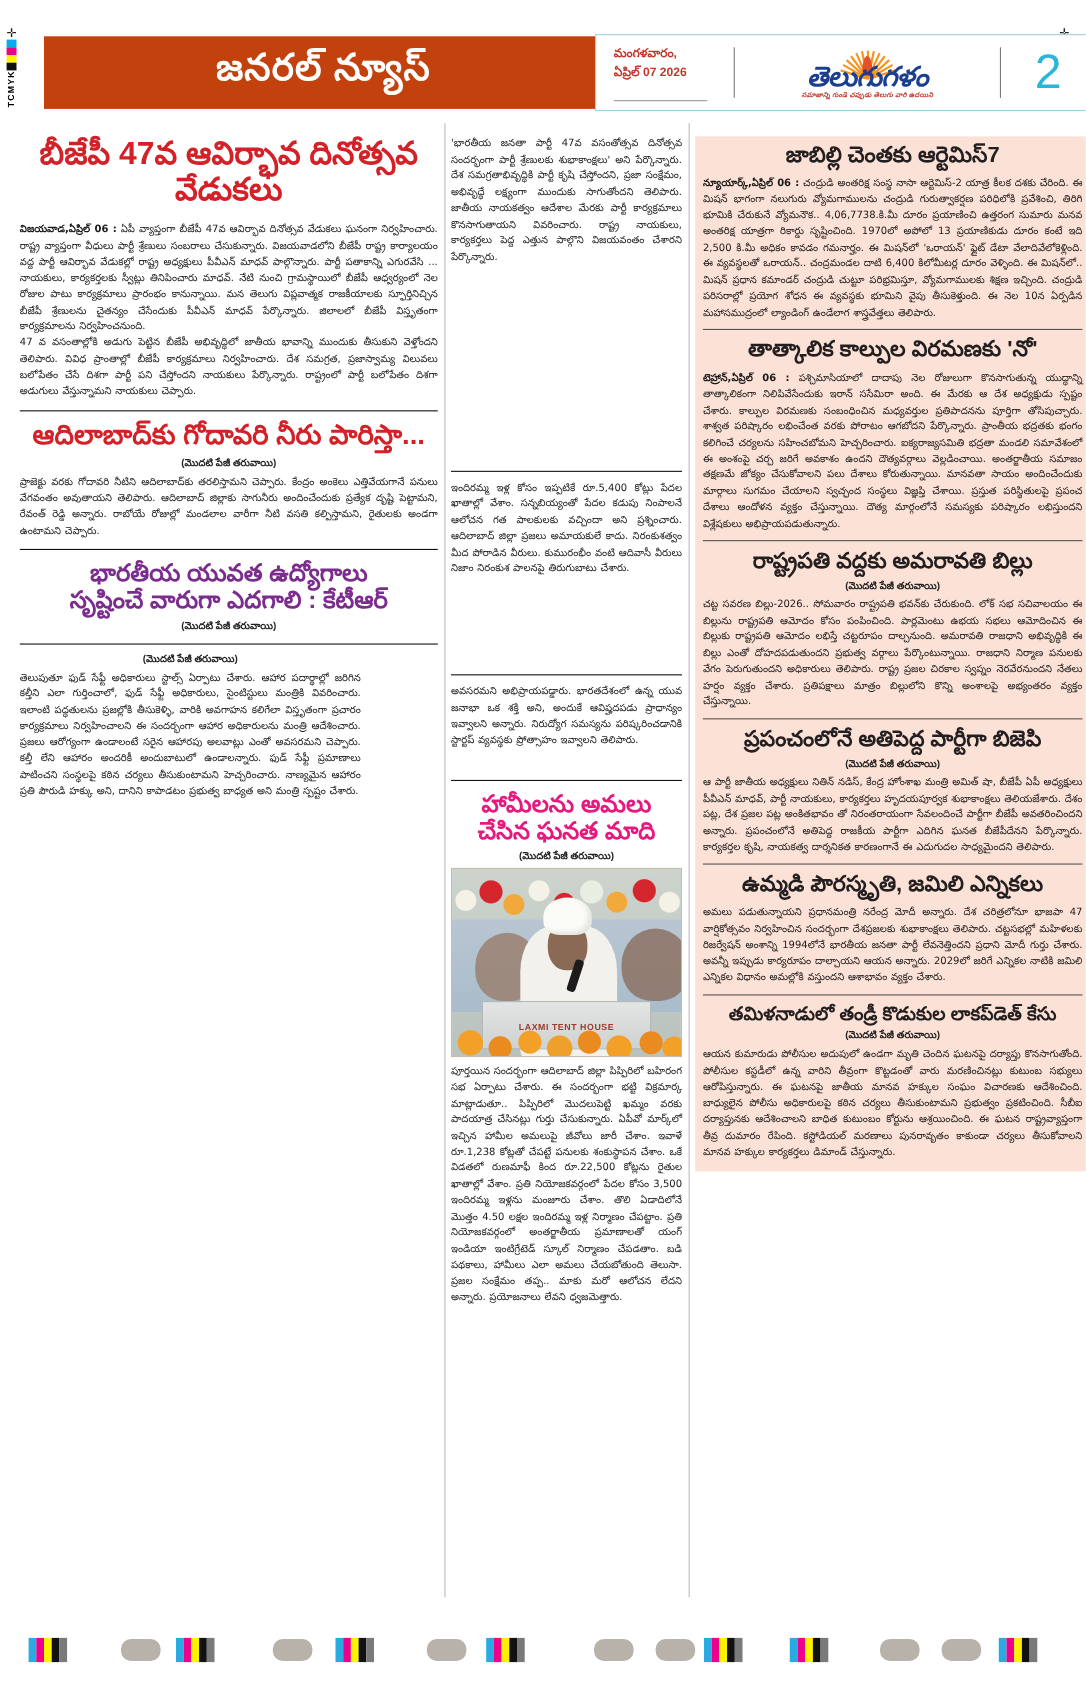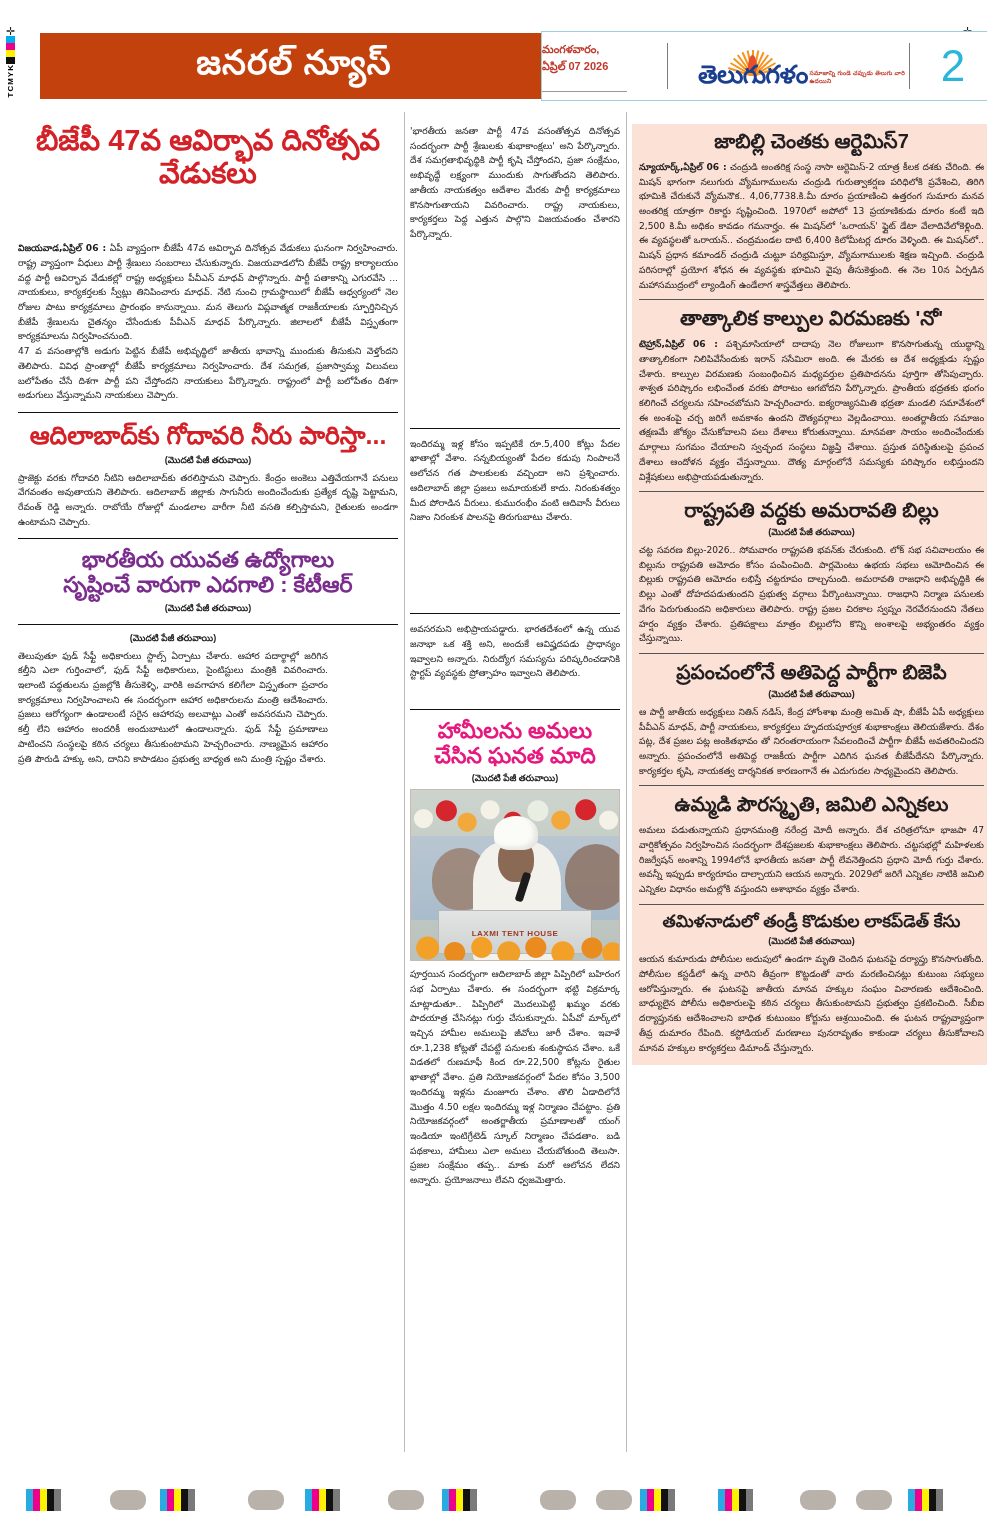--- a/index.html
+++ b/index.html
@@ -32,26 +32,26 @@
   .mast-title {
     color: #ffffff; font-size: 34px; font-weight: bold;
     font-family: "Liberation Sans", "DejaVu Sans", sans-serif; letter-spacing: 1px;
   }
   .mast-right {
     position: absolute; left: 501px; top: -2px; width: 456px; height: 70px;
     border: 1px solid #9fd0dd; background: #fff;
     display: flex; align-items: center;
   }
   .mast-date {
-    width: 125px; color: #c0392b; font-size: 11px;
+    width: 125px; padding-left: 16px; color: #c0392b; font-size: 11px;
     font-weight: bold; line-height: 17px;
   }
   .mast-date .dline { border-bottom: 1px solid #999; margin-top: 16px; width: 85px; }
   .mast-div { width: 1px; height: 46px; background: #7a7a7a; }
-  .logo-wrap { flex: 1; display: flex; flex-direction: row; align-items: flex-end; justify-content: center; }
+  .logo-wrap { flex: 1; display: flex; flex-direction: column; align-items: center; justify-content: center; font-style: italic; }
   .logo-sun { position: relative; width: 170px; height: 40px; }
   .sunburst { position: absolute; left: 54px; top: 0; width: 62px; height: 30px; overflow: hidden; }
   .sunburst i {
     position: absolute; left: 30px; bottom: 0; width: 2px; height: 26px;
     background: #f7941e; transform-origin: bottom center;
   }
   .flame {
     position: absolute; left: 80px; top: 9px; width: 9px; height: 18px;
     background: #e8502a; border-radius: 50% 50% 45% 45% / 70% 70% 30% 30%;
   }
@@ -208,21 +208,21 @@
   <div class="cols">
 
     <div class="vrule" style="left:386px;"></div>
     <div class="vrule" style="left:608px;"></div>
 
     <div class="col col-a">
 
       <div>
         <div class="hl hl-red hl-xl">బీజేపీ 47వ ఆవిర్భావ దినోత్సవ వేడుకలు</div>
         <div style="display:flex; gap:12px; margin-top:12px;">
-          <div style="flex:1;margin-top:39px;">
+          <div style="flex:1;">
             <p class="para"><b>విజయవాడ,ఏప్రిల్ 06 :</b> <span>ఏపీ వ్యాప్తంగా బీజేపీ 47వ ఆవిర్భావ దినోత్సవ వేడుకలు ఘనంగా నిర్వహించారు. రాష్ట్ర వ్యాప్తంగా వీధులు పార్టీ శ్రేణులు సంబరాలు చేసుకున్నారు. విజయవాడలోని బీజేపీ రాష్ట్ర కార్యాలయం వద్ద పార్టీ ఆవిర్భావ వేడుకల్లో రాష్ట్ర అధ్యక్షులు పీవీఎన్ మాధవ్ పాల్గొన్నారు. పార్టీ పతాకాన్ని ఎగురవేసి ... నాయకులు, కార్యకర్తలకు స్వీట్లు తినిపించారు మాధవ్. నేటి నుంచి గ్రామస్థాయిలో బీజేపీ ఆధ్వర్యంలో నెల రోజుల పాటు కార్యక్రమాలు ప్రారంభం కానున్నాయి. మన తెలుగు విప్లవాత్మక రాజకీయాలకు స్ఫూర్తినిచ్చిన బీజేపీ శ్రేణులను చైతన్యం చేసేందుకు పీవీఎన్ మాధవ్ పేర్కొన్నారు. జిలాలలో బీజేపీ విస్తృతంగా కార్యక్రమాలను నిర్వహించనుంది.</span></p>
             <p class="para">47 వ వసంతాల్లోకి అడుగు పెట్టిన బీజేపీ అభివృద్ధిలో జాతీయ భావాన్ని ముందుకు తీసుకుని వెళ్తోందని తెలిపారు. వివిధ ప్రాంతాల్లో బీజేపీ కార్యక్రమాలు నిర్వహించారు. దేశ సమగ్రత, ప్రజాస్వామ్య విలువలు బలోపేతం చేసే దిశగా పార్టీ పని చేస్తోందని నాయకులు పేర్కొన్నారు. రాష్ట్రంలో పార్టీ బలోపేతం దిశగా అడుగులు వేస్తున్నామని నాయకులు చెప్పారు.</p>
           </div>
         </div>
       </div>
 
       <div class="rule"></div>
 
       <div>
         <div class="hl hl-red hl-lg">ఆదిలాబాద్‌కు గోదావరి నీరు పారిస్తా...</div>

